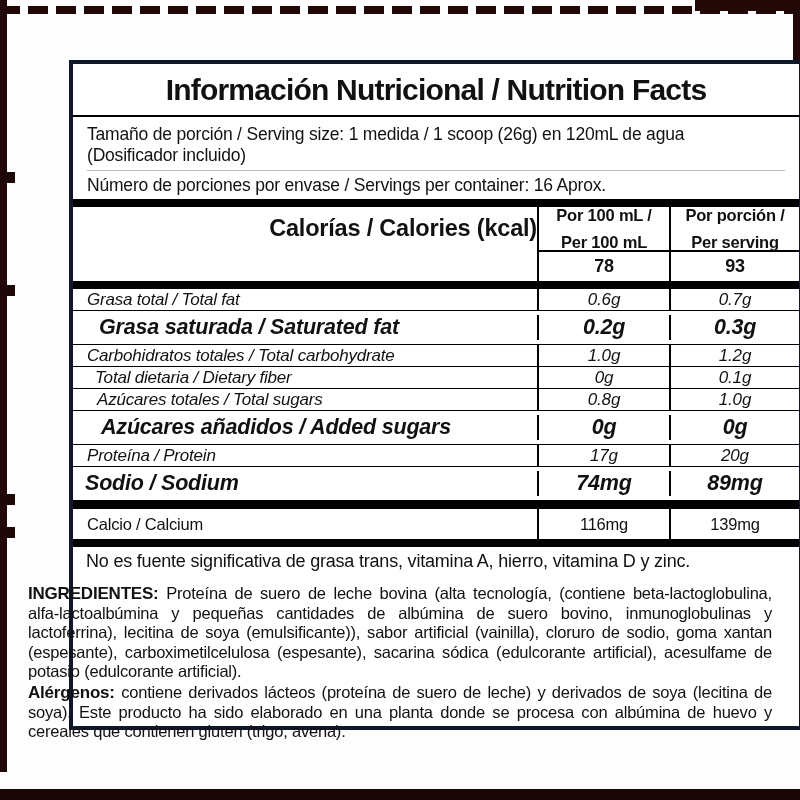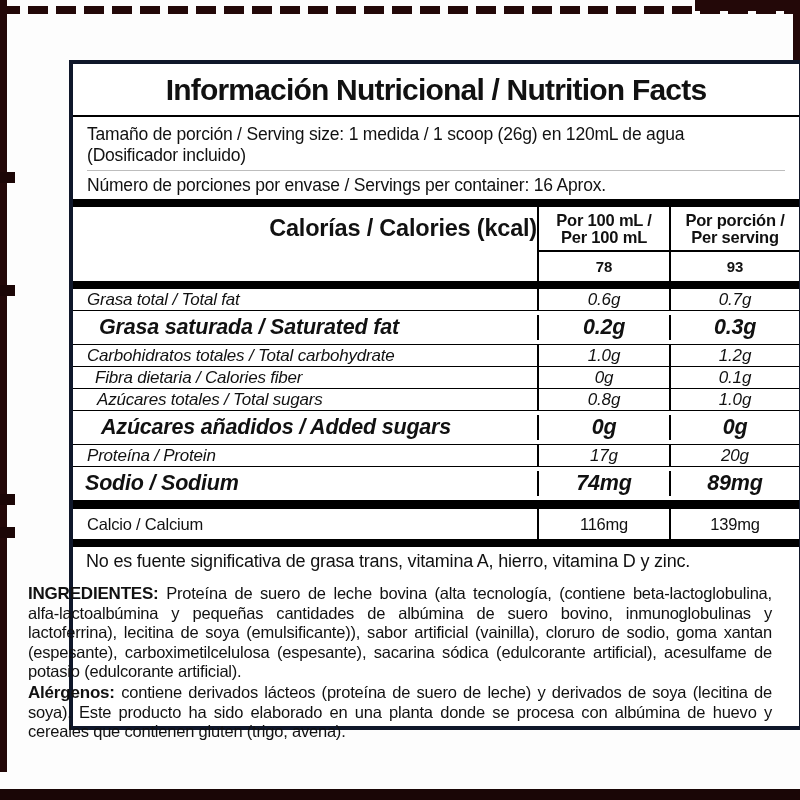--- a/index.html
+++ b/index.html
@@ -33,24 +33,24 @@
   .serving .faint-divider{border-top:1px solid #bdbdbd;margin:4px 0 4px 0;}
   .bar{height:8px;background:#000;}
 
   .cal-row{display:flex;height:74px;}
   .cal-label{flex:1;padding:8px 0 0 14px;font-weight:700;font-size:23.5px;text-align:right;}
   .col{width:132px;border-left:2px solid #000;box-sizing:border-box;
     display:flex;flex-direction:column;}
   .col.c2{width:130px;}
   .col-head{height:45px;border-bottom:2px solid #000;display:flex;
     align-items:center;justify-content:center;text-align:center;
-    font-weight:700;font-size:16.5px;line-height:17px;padding:0 4px;
+    font-weight:700;font-size:16.5px;line-height:27px;padding:0 4px;
     box-sizing:border-box;}
   .col-val{flex:1;display:flex;align-items:center;justify-content:center;
-    font-weight:700;font-size:15px;}
+    font-weight:700;font-size:18px;}
 
   .n-row{display:flex;height:22px;border-bottom:1.5px solid #000;
     box-sizing:border-box;font-size:17px;font-style:italic;}
   .n-row.big{height:34px;font-size:21.5px;font-weight:700;align-items:center;}
   .n-row:last-child{border-bottom:none;}
   .n-label{flex:1;display:flex;align-items:center;padding-left:14px;}
   .n-val{width:132px;border-left:2px solid #000;display:flex;
     align-items:center;justify-content:center;box-sizing:border-box;}
   .n-val.c2{width:130px;}
   .p12{padding-left:12px!important}.p26{padding-left:26px!important}
@@ -117,21 +117,21 @@
     <div class="n-label p26">Grasa saturada / Saturated fat</div>
     <div class="n-val">0.2g</div>
     <div class="n-val c2">0.3g</div>
   </div>
   <div class="n-row">
     <div class="n-label">Carbohidratos totales / Total carbohydrate</div>
     <div class="n-val">1.0g</div>
     <div class="n-val c2">1.2g</div>
   </div>
   <div class="n-row">
-    <div class="n-label p22">Fibra dietaria / Calories fiber</div>
+    <div class="n-label p22">Total dietaria / Dietary fiber</div>
     <div class="n-val">0g</div>
     <div class="n-val c2">0.1g</div>
   </div>
   <div class="n-row">
     <div class="n-label p24">Azúcares totales / Total sugars</div>
     <div class="n-val">0.8g</div>
     <div class="n-val c2">1.0g</div>
   </div>
   <div class="n-row big">
     <div class="n-label p28">Azúcares añadidos / Added sugars</div>

